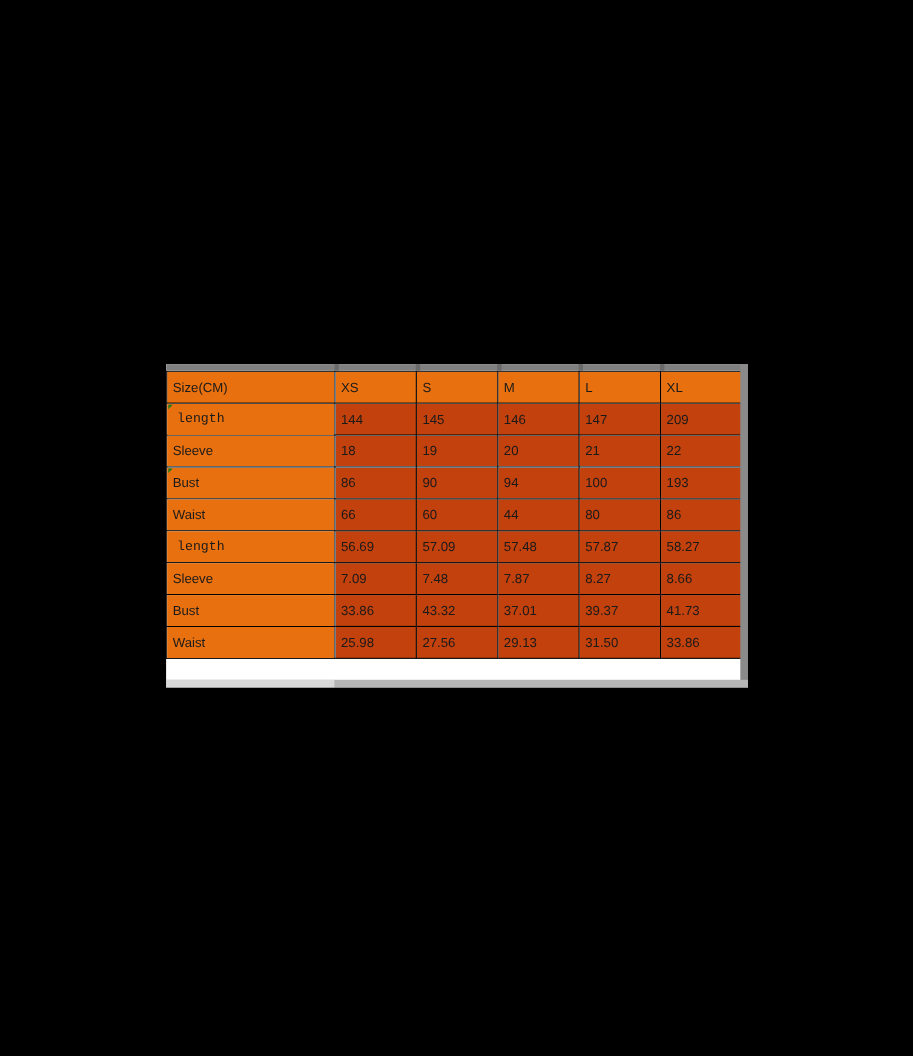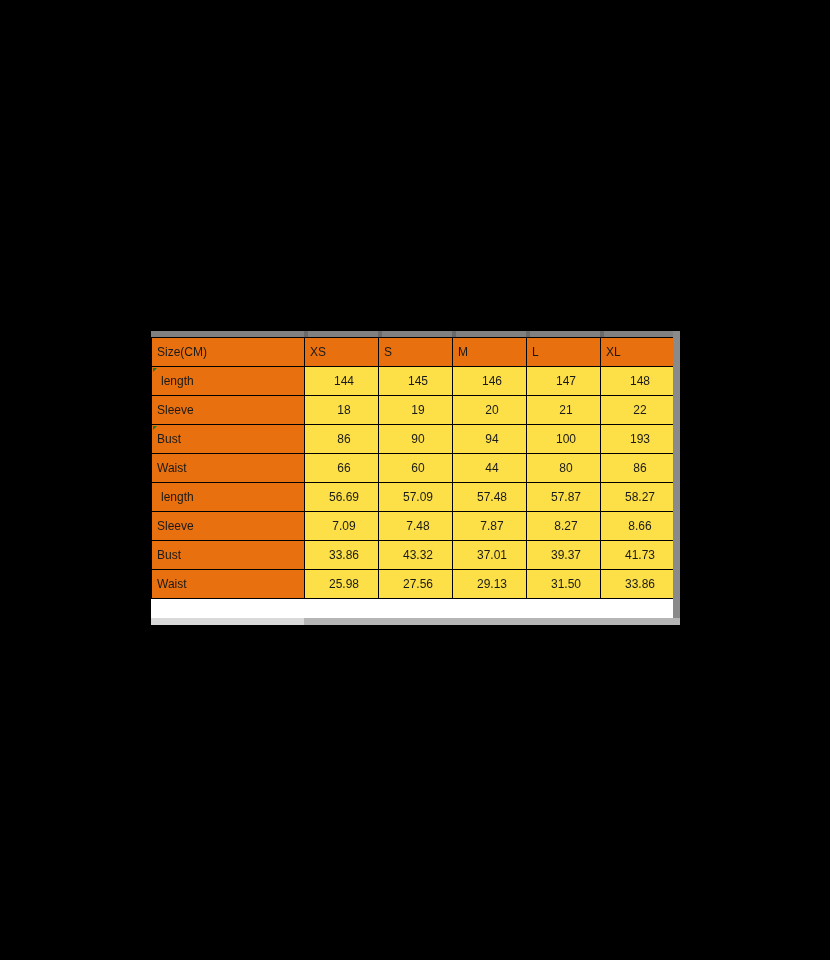--- a/index.html
+++ b/index.html
@@ -105,27 +105,27 @@
   }
   td.hdr {
     background: #E8700F;
   }
   td.rowlabel {
     position: relative;
   }
 
   
   td.val {
-    background: #fde047;
-    text-align: center;
+    background: #c2410c;
   }
 
   
   td.rowlabel.indent {
     padding-left: 9px;
+    font-family: Liberation Mono, monospace;
   }
 
   
   td.marker::before {
     content: "";
     position: absolute;
     left: 1px;
     top: 1px;
     width: 0;
     height: 0;
@@ -167,21 +167,21 @@
         <td class="hdr">L</td>
         <td class="hdr">XL</td>
       </tr>
 
       <tr>
         <td class="rowlabel indent marker"> length</td>
         <td class="val">144</td>
         <td class="val">145</td>
         <td class="val">146</td>
         <td class="val">147</td>
-        <td class="val">148</td>
+        <td class="val">209</td>
       </tr>
 
       <tr>
         <td class="rowlabel">Sleeve</td>
         <td class="val">18</td>
         <td class="val">19</td>
         <td class="val">20</td>
         <td class="val">21</td>
         <td class="val">22</td>
       </tr>

